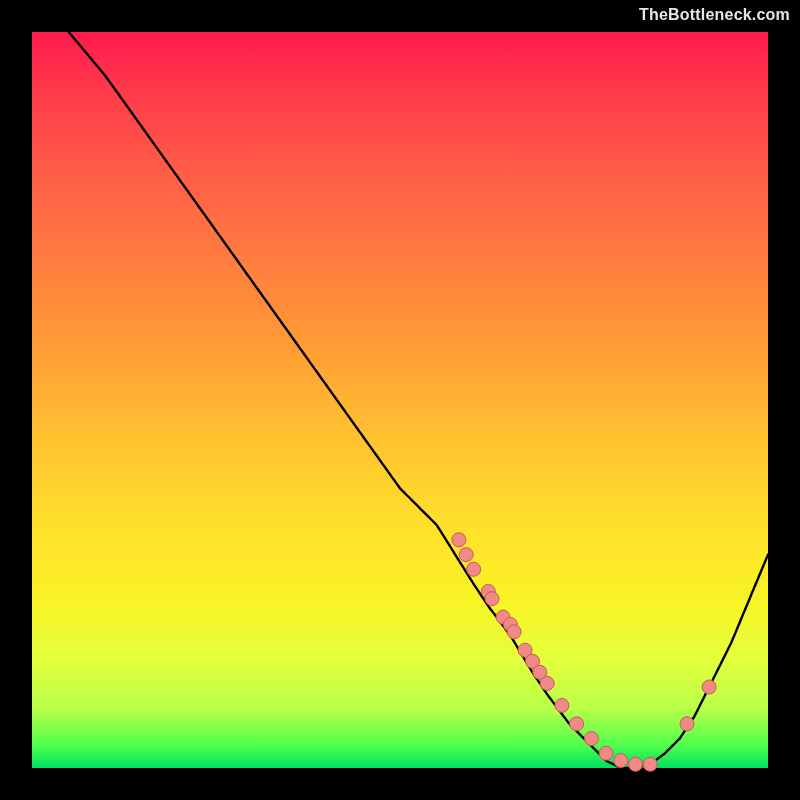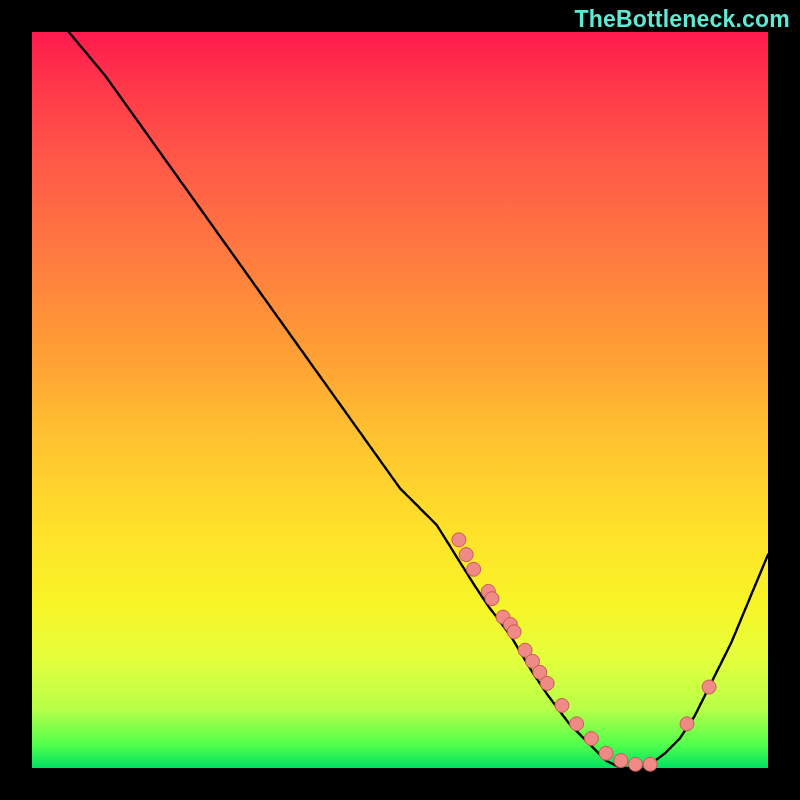--- a/index.html
+++ b/index.html
@@ -38,22 +38,22 @@
       #e5ff3c 85%,
       #b8ff48 92%,
       #4dff4d 97%,
       #00e060 100%
     );
   }
   .watermark {
     position: absolute;
     top: 6px;
     right: 10px;
-    color: #5eead4;
-    font-size: 23px;
+    color: #e5e5e5;
+    font-size: 16px;
     font-weight: 600;
     letter-spacing: 0.2px;
     user-select: none;
   }
   svg.curve {
     position: absolute;
     top: 0;
     left: 0;
     width: 736px;
     height: 736px;

